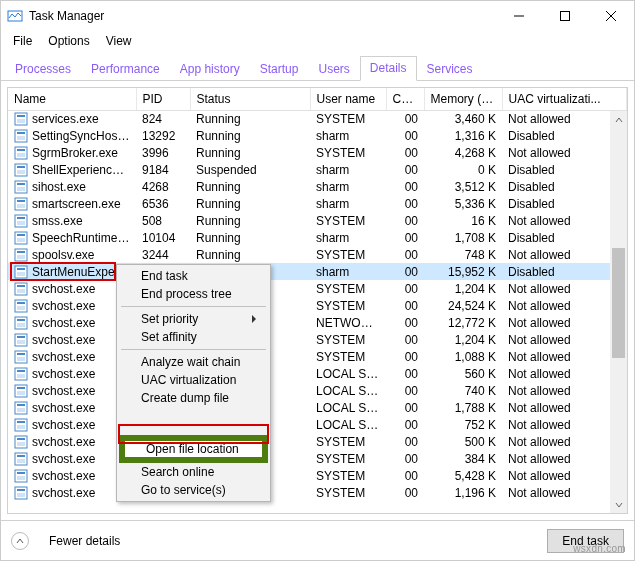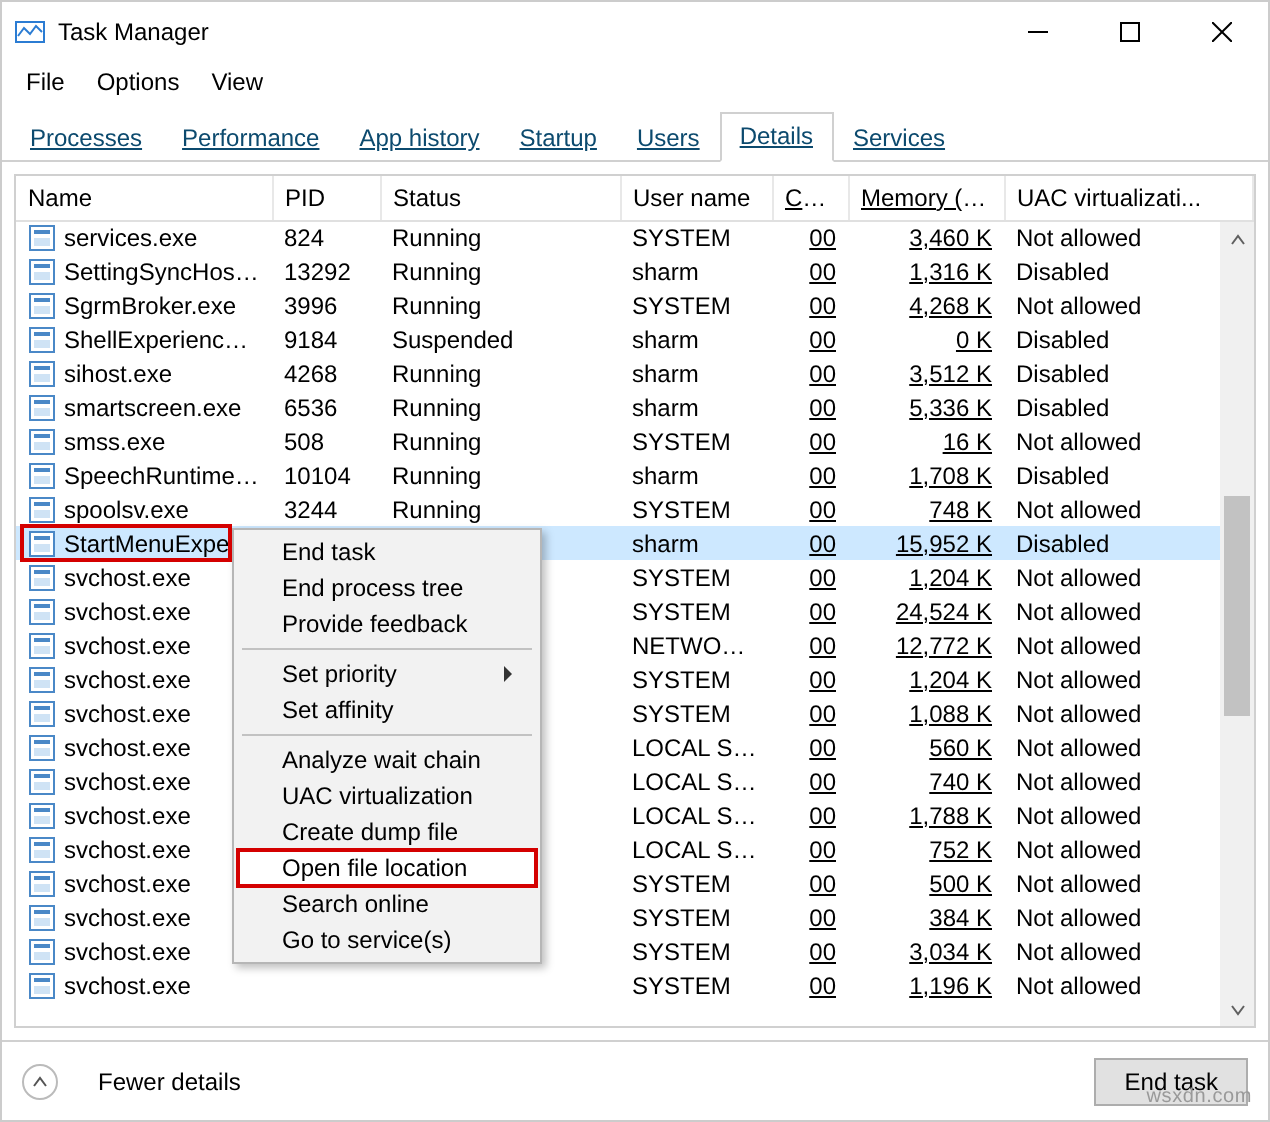--- a/index.html
+++ b/index.html
@@ -56,22 +56,21 @@
     font-size: 12px;
     background:#fff;
   }
   .tab {
     padding: 4px 9px 5px 9px;
     border: 1px solid transparent;
     border-bottom: none;
     margin-right: 0px;
     position: relative;
     top: 1px;
-    color:#0c4a6e;
-    text-decoration:underline;
+    color:#8b5cf6;
   }
   .tab.active {
     border-color: #d0d0d0;
     background: #fff;
     border-bottom: 1px solid #fff;
   }
   
   .content {
     flex: 1;
     padding: 6px;
@@ -96,21 +95,21 @@
     height: 17px;
   }
   th {
     background: #fff;
     border-bottom: 1px solid #e0e0e0;
     border-right: 1px solid #e8e8e8;
     font-weight: 400;
     height: 22px;
     position: sticky; top:0;
   }
-  th.right, td.right { text-align: right; text-decoration: underline; }
+  th.right, td.right { text-align: right; }
   tr.selected td { background: #cde8ff; }
   .proc-icon {
     display: inline-block;
     width: 14px; height: 14px;
     vertical-align: -3px;
     margin-right: 4px;
   }
   .col-name   { width: 128px; }
   .col-pid    { width: 54px; }
   .col-status { width: 120px; }
@@ -133,21 +132,21 @@
     box-shadow: 2px 2px 4px rgba(0,0,0,.25);
     padding: 2px;
     font-size: 12px;
     z-index: 20;
     width: 155px;
   }
   .ctxmenu .ci {
     padding: 2px 20px 2px 22px;
     position: relative;
   }
-  .ctxmenu .ci.highlight { background: #e5e5e5; border:1px solid #4d7c0f; padding:1px 19px 1px 21px; }
+  .ctxmenu .ci.highlight { background: #e5e5e5; border:6px solid #4d7c0f; padding:1px 19px 1px 21px;margin-top:28px; }
   .ctxmenu .ci.redhl { background:#fff; }
   .ctxmenu .sep { height:1px; background:#c2c2c2; margin:3px 2px; }
   .ctxmenu .arrow::after {
     content:"";
     position:absolute; right:8px; top:50%; transform:translateY(-50%);
     border: 4px solid transparent; border-left-color:#333;
   }
   
   .ctxmenu::before {
     content:"";
@@ -537,21 +536,21 @@
           <tr>
             <td><span class="proc-icon"><svg viewBox="0 0 14 14">
                   <rect x="1" y="1" width="12" height="12" fill="#fff" stroke="#4a88c7" stroke-width="1"></rect>
                   <rect x="3" y="3" width="8" height="2" fill="#4a88c7"></rect>
                   <rect x="3" y="7" width="8" height="4" fill="#cfe3f5"></rect>
                 </svg></span><span>svchost.exe</span></td>
             <td></td>
             <td></td>
             <td>SYSTEM</td>
             <td class="right">00</td>
-            <td class="right">3,034 K</td>
+            <td class="right">5,428 K</td>
             <td>Not allowed</td>
           </tr>
           <tr>
             <td><span class="proc-icon"><svg viewBox="0 0 14 14">
                   <rect x="1" y="1" width="12" height="12" fill="#fff" stroke="#4a88c7" stroke-width="1"></rect>
                   <rect x="3" y="3" width="8" height="2" fill="#4a88c7"></rect>
                   <rect x="3" y="7" width="8" height="4" fill="#cfe3f5"></rect>
                 </svg></span><span>svchost.exe</span></td>
             <td></td>
             <td></td>
@@ -575,21 +574,20 @@
       <div class="sbtn">
           <svg width="8" height="8" viewBox="0 0 8 8">
             <polyline points="1,2 4,6 7,2" fill="none" stroke="#606060" stroke-width="1"></polyline>
           </svg>
         </div>
     </div>
 
     <div id="ctx" class="ctxmenu" style="left: 108px; top: 176px;">
       <div class="ci">End task</div>
       <div class="ci">End process tree</div>
-      <div class="ci">Provide feedback</div>
       <div class="sep"></div>
       <div class="ci arrow">Set priority</div>
       <div class="ci">Set affinity</div>
       <div class="sep"></div>
       <div class="ci">Analyze wait chain</div>
       <div class="ci">UAC virtualization</div>
       <div class="ci">Create dump file</div>
       <div id="openloc" class="ci highlight redhl">Open file location</div>
       <div class="ci">Search online</div>
       <div class="ci">Go to service(s)</div>

